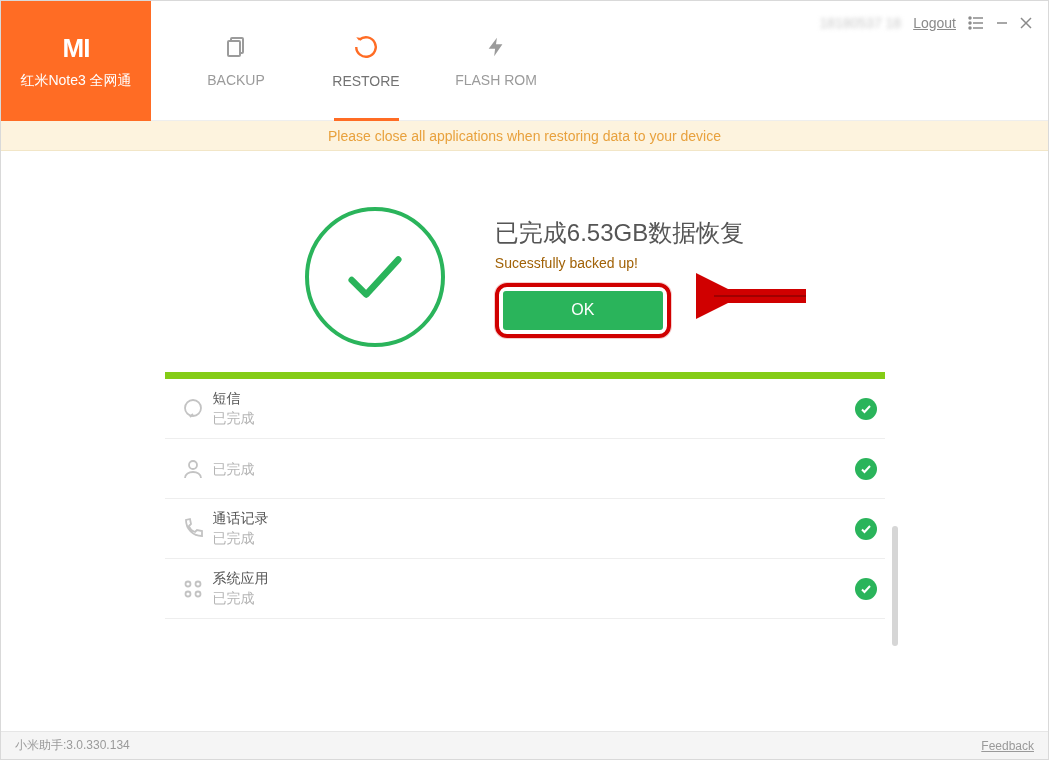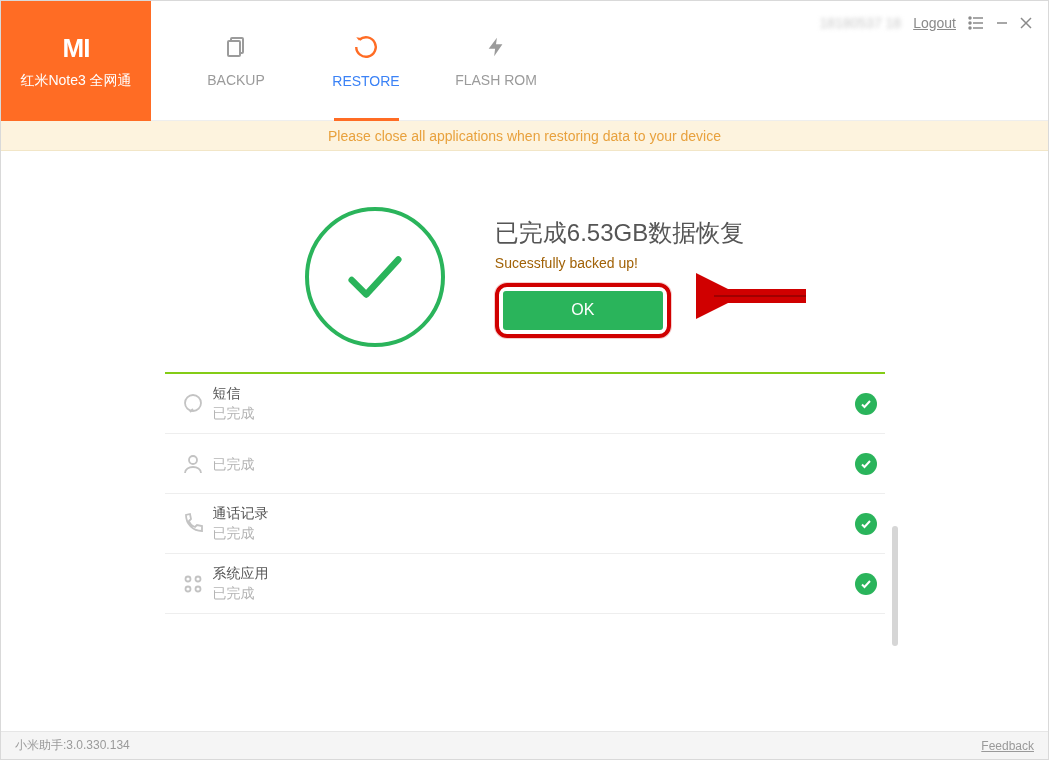--- a/index.html
+++ b/index.html
@@ -57,21 +57,21 @@
     text-align: center;
     display: flex;
     flex-direction: column;
     align-items: center;
     justify-content: center;
     color: #9b9b9b;
     font-size: 14px;
     cursor: pointer;
     position: relative;
   }
-  .nav-item.active { color: #3b82f6; }
+  .nav-item.active { color: #737373; }
   .nav-item.active::after {
     content: "";
     position: absolute;
     bottom: 0; left: 25%;
     width: 50%;
     height: 3px;
     background: #ff6c24;
   }
   .nav-icon { margin-bottom: 10px; }
   .win-controls {
@@ -151,21 +151,21 @@
   }
   .arrow {
     position: absolute;
     left: 695px;
     top: 120px;
   }
   
   .list {
     width: 720px;
     margin: 0 auto;
-    border-top: 2px solid #84cc16;
+    border-top: 7px solid #84cc16;
   }
   .list-item {
     display: flex;
     align-items: center;
     height: 60px;
     border-bottom: 1px solid #eee;
     padding: 0 8px;
   }
   .list-icon {
     width: 40px;

